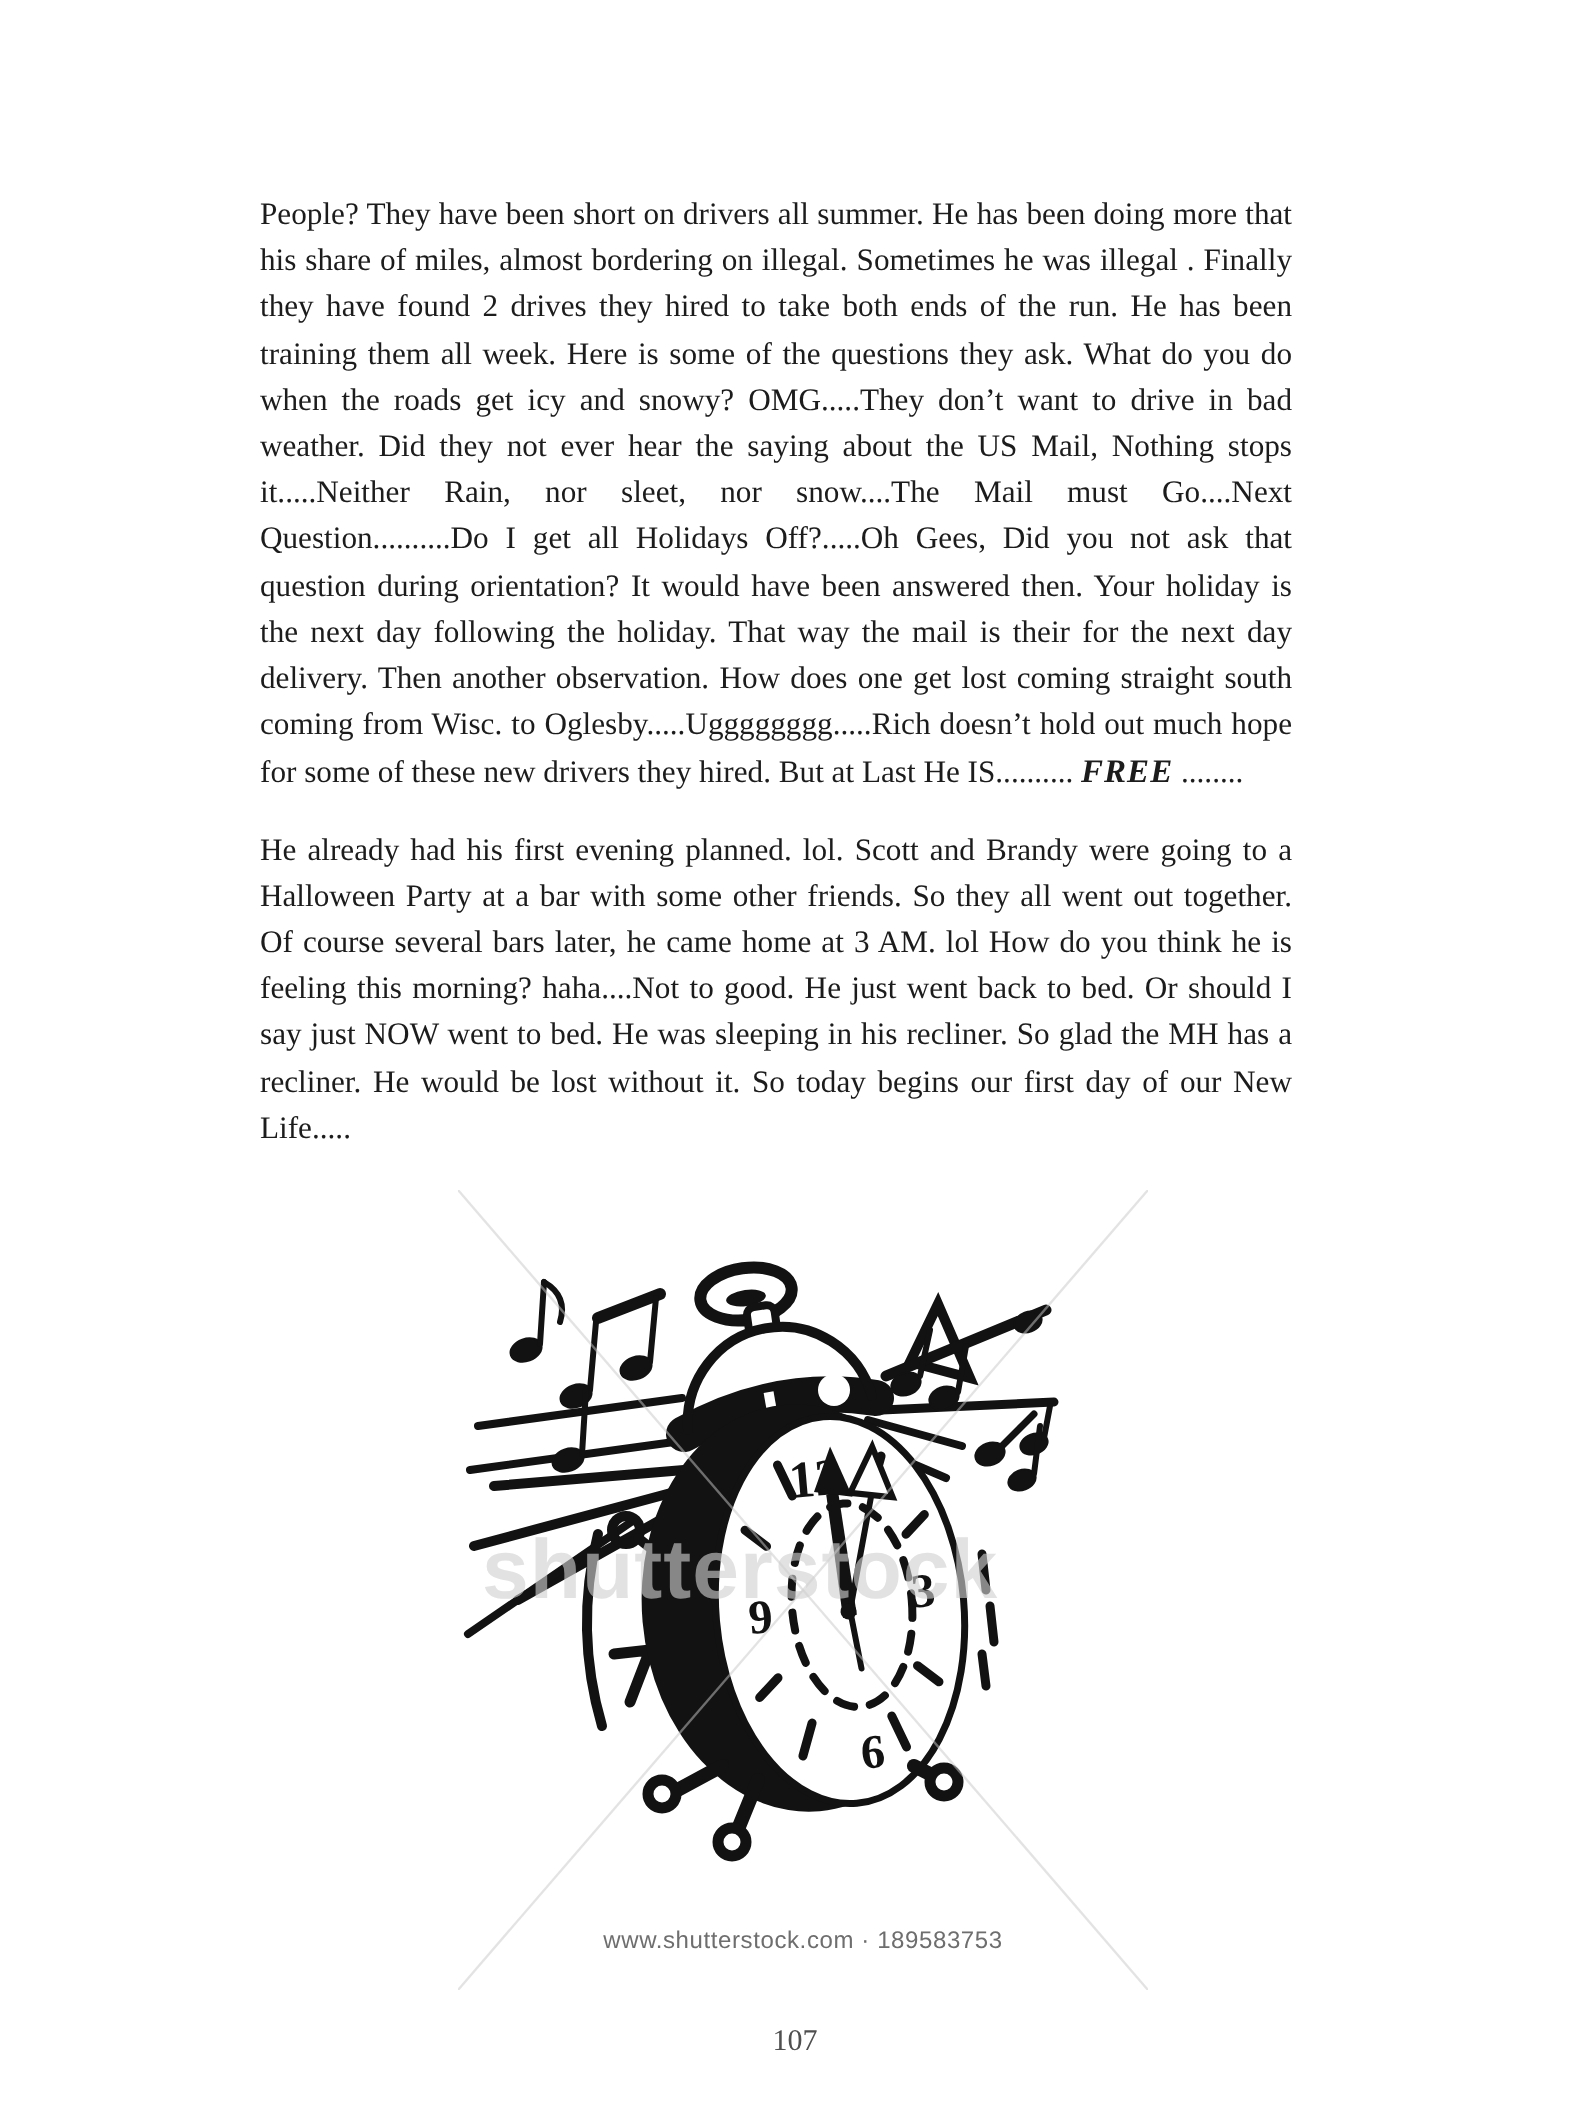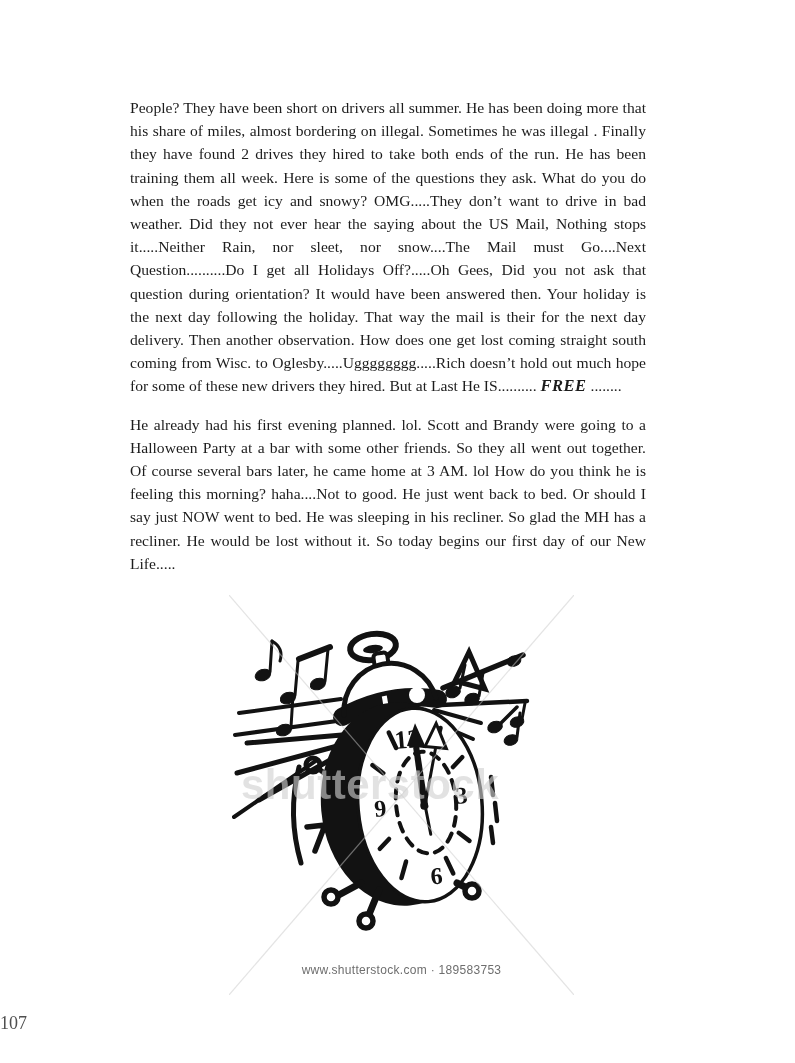--- a/index.html
+++ b/index.html
@@ -23,22 +23,22 @@
     position:absolute;left:12px;top:166px;width:100%;text-align:left;
     font-family:"Liberation Sans",sans-serif;font-weight:bold;font-size:42px;
     color:rgba(208,208,208,0.62);letter-spacing:0.5px;pointer-events:none;
   }
   .caption{
     position:absolute;left:0;top:368px;width:100%;text-align:center;
     font-family:"Liberation Sans",sans-serif;font-size:12px;color:#6e6e6e;
     letter-spacing:0.3px;
   }
   .pageno{
-    position:absolute;left:0;top:1013px;width:100%;
-    font-size:18px;color:#4f4f4f;
+    position:absolute;left:0;top:1013px;width:100%;text-align:center;
+    font-size:15px;color:#4f4f4f;
   }
 </style>
 </head>
 <body>
 
 <div>
 
   <div class="text-block">
     <p><span>People?  They have been short on drivers all summer.  He has been doing more that his share of miles, almost bordering on illegal.  Sometimes he was illegal .  Finally they have found 2 drives they hired to take both ends of the run.  He has been training them all week.   Here is some of the questions they ask.  What do you do when the roads get icy and snowy?   OMG.....They don’t want to drive in bad weather.   Did they not ever hear the saying about the US Mail, Nothing stops it.....Neither Rain, nor sleet, nor snow....The Mail must Go....Next Question..........Do I get all Holidays Off?.....Oh Gees, Did you not ask that question during orientation?   It would have been answered then.  Your holiday is the next day following the holiday.  That way the mail is their for the next day delivery.   Then another observation.   How does one get lost coming straight south coming from Wisc. to Oglesby.....Ugggggggg.....Rich doesn’t hold out much hope for some of these new drivers they hired.   But at Last He IS.......... </span><span class="free">FREE</span><span> ........</span></p>
     <p>He already had his first evening planned.  lol.  Scott and Brandy were going to a Halloween Party at a bar with some other friends.  So they all went out together.  Of course several bars later, he came home at 3 AM.  lol   How do you think he is feeling this morning?   haha....Not to good.   He just went back to bed.   Or should I say just NOW went to bed.   He was sleeping in his recliner.  So glad the MH has a recliner.  He would be lost without it.  So today begins our first day of our New Life.....</p>

